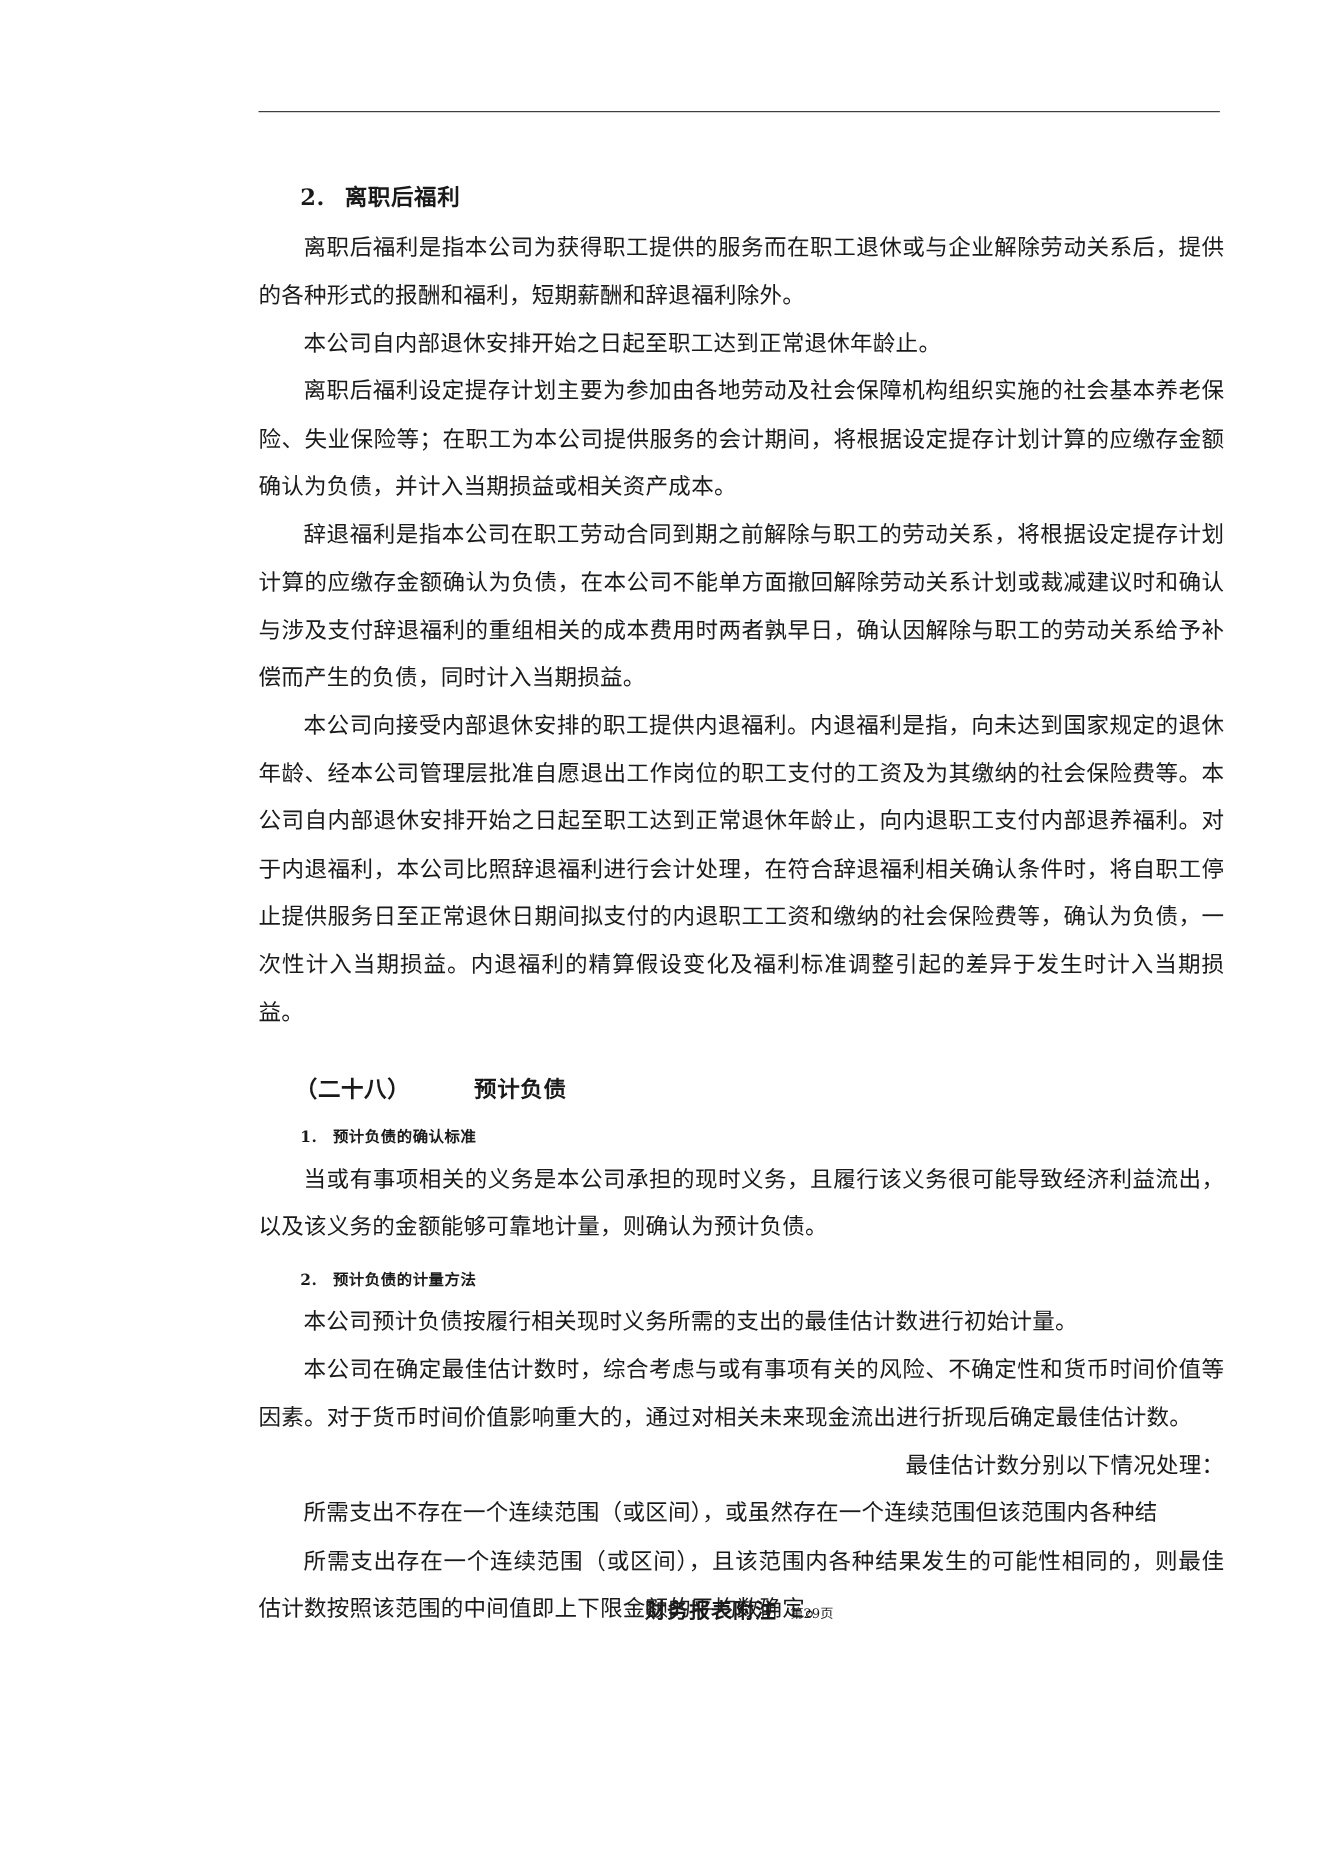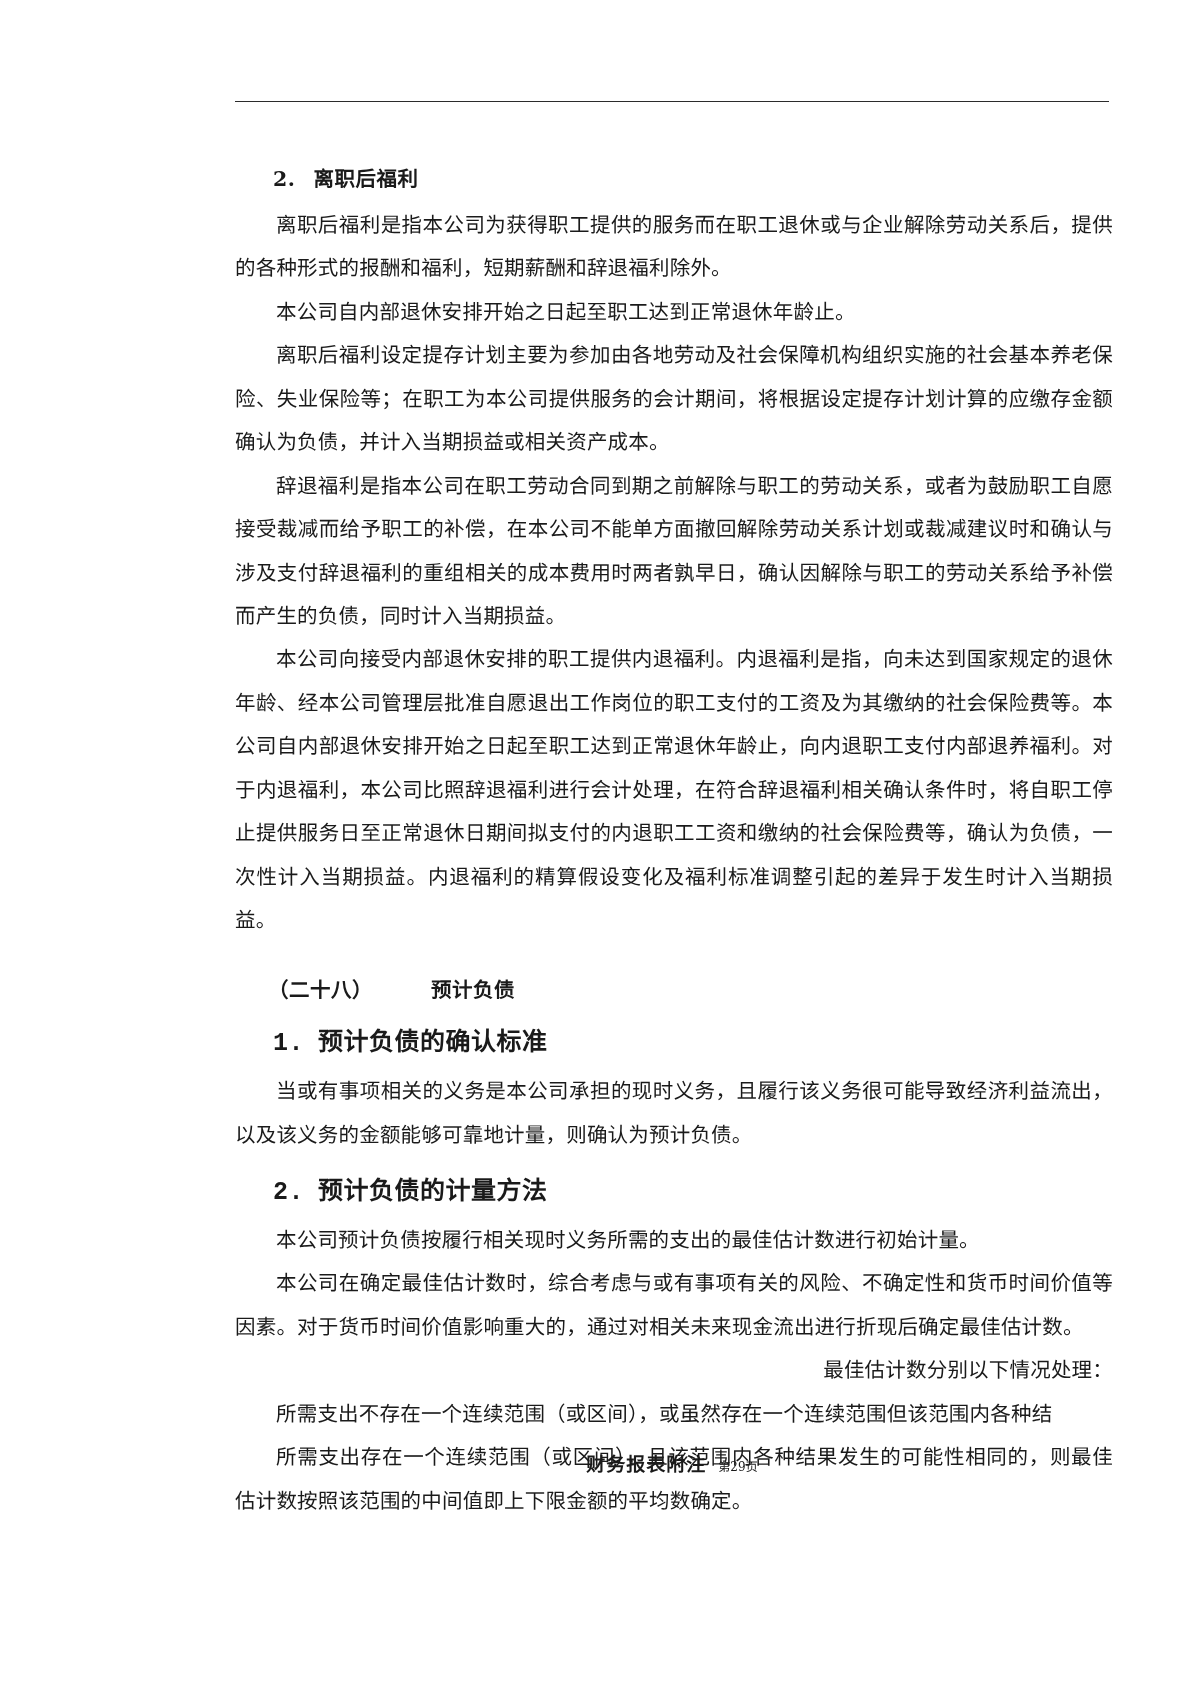--- a/index.html
+++ b/index.html
@@ -37,26 +37,25 @@
     letter-spacing: 0.5px;
     margin: 0 0 6px 0;
     line-height: 1.75;
   }
   .heading .num {
     display: inline-block;
     padding-left: 38px;
     padding-right: 18px;
   }
   .heading-sub {
-    font-size: 25px;
+    font-size: 14px;
     font-weight: bold;
     letter-spacing: 0.5px;
     margin: 14px 0 4px 0;
     line-height: 1.75;
-    font-family: Liberation Mono, monospace;
   }
   .heading-sub .num {
     display: inline-block;
     padding-left: 38px;
     padding-right: 14px;
   }
   .section-title {
     font-size: 20.5px;
     font-weight: bold;
     letter-spacing: 0.5px;
@@ -112,21 +111,21 @@
 
     <div class="heading">
       <span class="num">2.</span><span>离职后福利</span>
     </div>
 
     <p class="para">离职后福利是指本公司为获得职工提供的服务而在职工退休或与企业解除劳动关系后，提供的各种形式的报酬和福利，短期薪酬和辞退福利除外。</p>
     <p class="para">本公司自内部退休安排开始之日起至职工达到正常退休年龄止。</p>
     <p class="para">离职后福利设定提存计划主要为参加由各地劳动及社会保障机构组织实施的社会基本养老保险、失业保险等；在职工为本公司提供服务的会计期间，将根据设定提存计划计算的应缴存金额确认为负债，并计入当期损益或相关资产成本。</p>
 
 
-    <p class="para">辞退福利是指本公司在职工劳动合同到期之前解除与职工的劳动关系，或者为鼓励职工自愿接受裁减而给予职工的补偿，在本公司不能单方面撤回解除劳动关系计划或裁减建议时和确认与涉及支付辞退福利的重组相关的成本费用时两者孰早日，确认因解除与职工的劳动关系给予补偿而产生的负债，同时计入当期损益。</p>
+    <p class="para">辞退福利是指本公司在职工劳动合同到期之前解除与职工的劳动关系，将根据设定提存计划计算的应缴存金额确认为负债，在本公司不能单方面撤回解除劳动关系计划或裁减建议时和确认与涉及支付辞退福利的重组相关的成本费用时两者孰早日，确认因解除与职工的劳动关系给予补偿而产生的负债，同时计入当期损益。</p>
     <p class="para">本公司向接受内部退休安排的职工提供内退福利。内退福利是指，向未达到国家规定的退休年龄、经本公司管理层批准自愿退出工作岗位的职工支付的工资及为其缴纳的社会保险费等。本公司自内部退休安排开始之日起至职工达到正常退休年龄止，向内退职工支付内部退养福利。对于内退福利，本公司比照辞退福利进行会计处理，在符合辞退福利相关确认条件时，将自职工停止提供服务日至正常退休日期间拟支付的内退职工工资和缴纳的社会保险费等，确认为负债，一次性计入当期损益。内退福利的精算假设变化及福利标准调整引起的差异于发生时计入当期损益。</p>
 
     <div class="section-title">
       <span class="label">（二十八）</span><span class="title-text">预计负债</span>
     </div>
 
     <div class="heading-sub">
       <span class="num">1.</span><span>预计负债的确认标准</span>
     </div>
 

